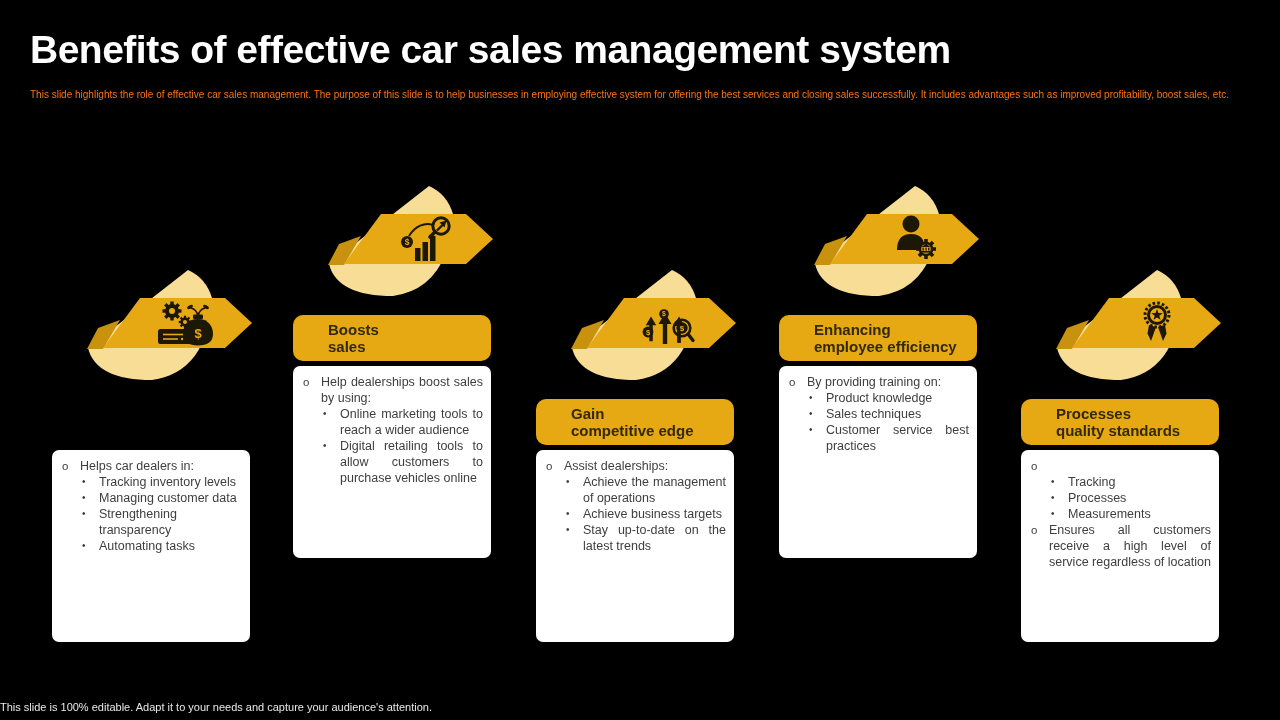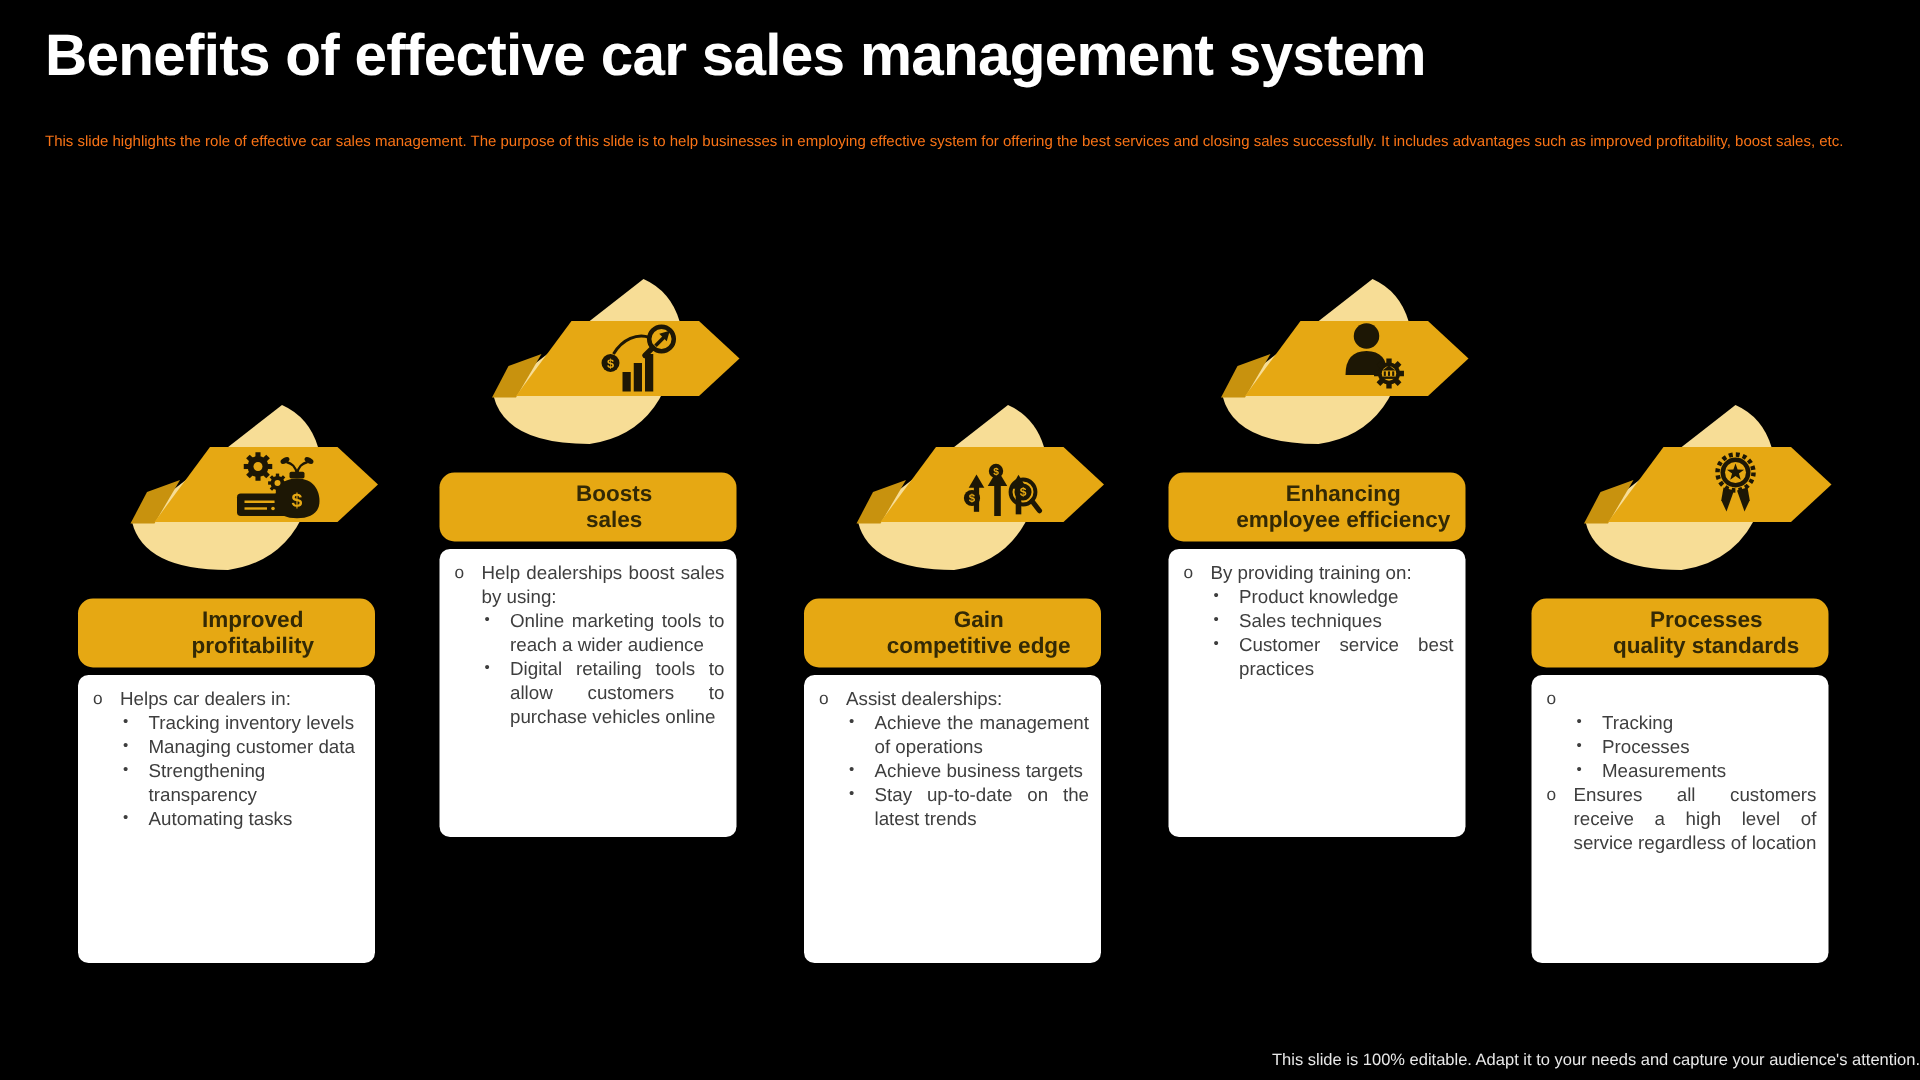--- a/index.html
+++ b/index.html
@@ -5,52 +5,52 @@
   :root{
     --background:#000000; --gold:#E6A813; --pale-gold:#F7DD96; --fold-gold:#C8920E;
     --icon-dark:#1D1705; --title-text:#332905; --body-text:#3E3E3E; --card-bg:#FFFFFF;
     --heading-text:#FFFFFF;
   }
   *{margin:0;padding:0;box-sizing:border-box;}
   html,body{width:1280px;height:720px;overflow:hidden;}
   body{background:var(--background);font-family:"Liberation Sans",sans-serif;position:relative;}
   .slide{position:absolute;inset:0;background:var(--background);}
 
-  .page-title{position:absolute;left:30px;top:16px;width:1000px;
+  .page-title{position:absolute;left:30px;top:28px;width:1000px;
     font-size:39px;font-weight:bold;letter-spacing:-0.5px;color:var(--heading-text);}
   .page-desc{position:absolute;left:30px;top:88px;width:1222px;
     font-size:10px;line-height:14.6px;color:#f97316;}
 
   .col{position:absolute;top:0;width:198px;height:720px;}
 
   .orn{position:absolute;left:34px;width:168px;height:114px;}
   .low .orn{top:268px}.high .orn{top:184px}
   .orn-pale{fill:var(--pale-gold);}
   .orn-band{fill:var(--gold);}
   .orn-fold{fill:var(--fold-gold);}
   .icg{color:var(--icon-dark);}
   svg text{font-family:"Liberation Sans",sans-serif;}
 
   .title-box{position:absolute;left:0;width:198px;height:46px;border-radius:10px;
     background:var(--gold);display:flex;flex-direction:column;justify-content:center;
-    text-align:center;font-size:15px;line-height:17.5px;font-weight:bold;color:var(--title-text);padding-left:35px;}
+    text-align:left;font-size:15px;line-height:17.5px;font-weight:bold;color:var(--title-text);padding-left:35px;}
   .low .title-box{top:399px}.high .title-box{top:315px}
 
   .card{position:absolute;left:0;width:198px;height:192px;border-radius:7px;
     background:var(--card-bg);padding:8px 8px 4px 10px;overflow:hidden;}
   .low .card{top:450px}.high .card{top:366px}
 
   .b-row{display:grid;grid-template-columns:18px 1fr;color:var(--body-text);
     font-size:12.5px;line-height:16px;}
   .b-row.l2{margin-left:20px;grid-template-columns:17px 1fr;}
   .b-mark{font-size:11.5px;line-height:16px;}
   .l2 .b-mark{font-size:10px;}
   .b-text{text-align:justify;}
 
-  .footer{position:absolute;left:0;right:0;bottom:7px;text-align:right;
+  .footer{position:absolute;left:0;right:0;bottom:7px;text-align:left;
     font-size:11px;color:#E8E8E8;}
 </style>
 </head>
 <body>
 
 <svg width="0" height="0" style="position:absolute" aria-hidden="true">
   <defs>
     <g id="gear">
       <circle r="7" fill="currentColor"></circle>
       <g stroke="currentColor" stroke-width="3.4">
@@ -103,24 +103,20 @@
         <circle cx="96" cy="71" r="1.2" fill="#E6A813"></circle>
         <path d="M112,48 C111,43 109,41 105,40" stroke="currentColor" stroke-width="1.6" fill="none"></path>
         <path d="M112,48 C113,43 115,41 119,40" stroke="currentColor" stroke-width="1.6" fill="none"></path>
         <ellipse cx="104" cy="39" rx="3.2" ry="1.8" fill="currentColor" transform="rotate(-28 104 39)"></ellipse>
         <ellipse cx="120" cy="39" rx="3.2" ry="1.8" fill="currentColor" transform="rotate(28 120 39)"></ellipse>
         <rect x="107" y="46.5" width="10" height="4.5" rx="1.2" fill="currentColor"></rect>
         <path d="M112,51 C101,51 97,59 97,66 C97,74 103,77.5 112,77.5 C121,77.5 127,74 127,66 C127,59 123,51 112,51 Z" fill="currentColor"></path>
         <text x="112" y="70" text-anchor="middle" font-size="13" font-weight="bold" fill="#E6A813">$</text>
       </g>
     </svg>
-    <div class="title-box">
-      <div>Improved</div>
-      <div>profitability</div>
-    </div>
     <div class="card">
         <div class="b-row l1">
           <span class="b-mark">o</span>
           <span class="b-text">Helps car dealers in:</span>
         </div>
         <div class="b-row l2">
           <span class="b-mark">•</span>
           <span class="b-text">Tracking inventory levels</span>
         </div>
         <div class="b-row l2">

